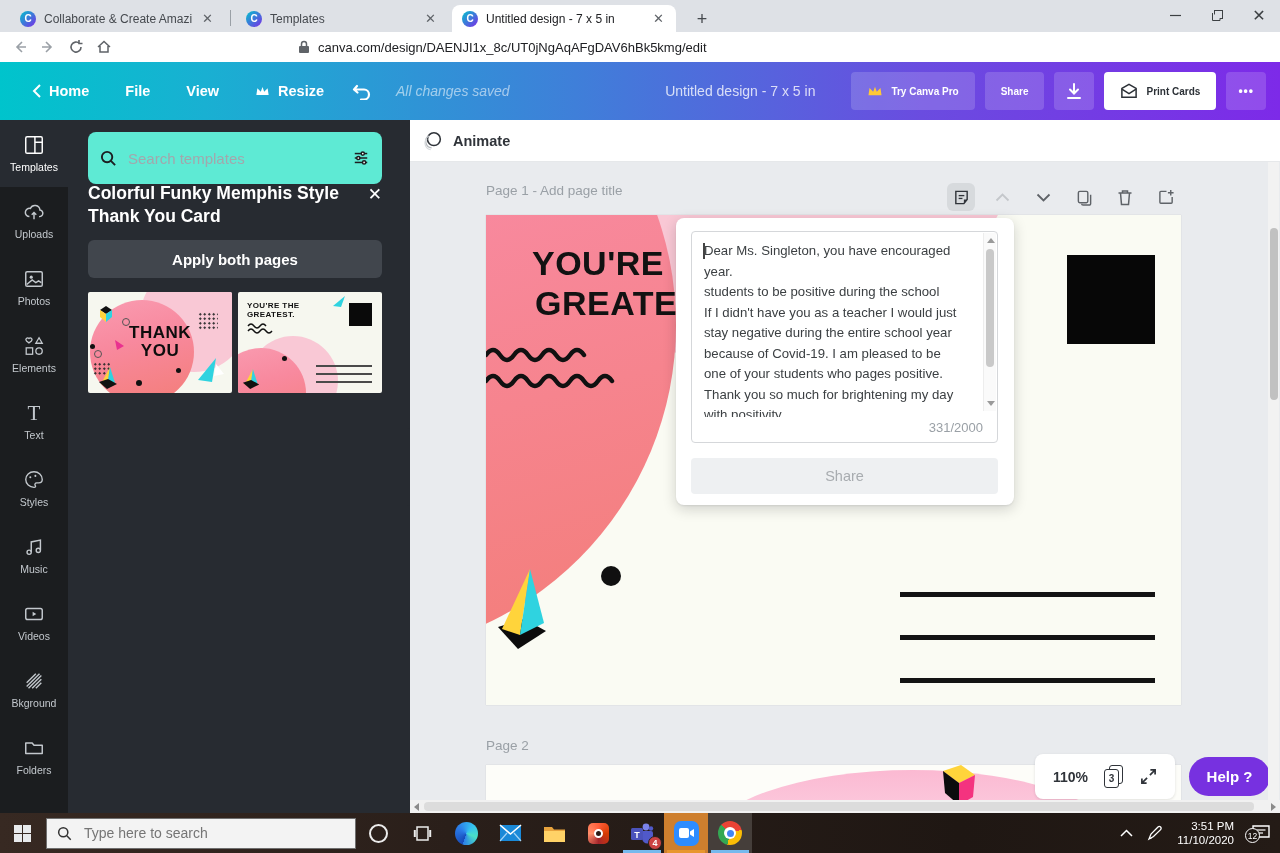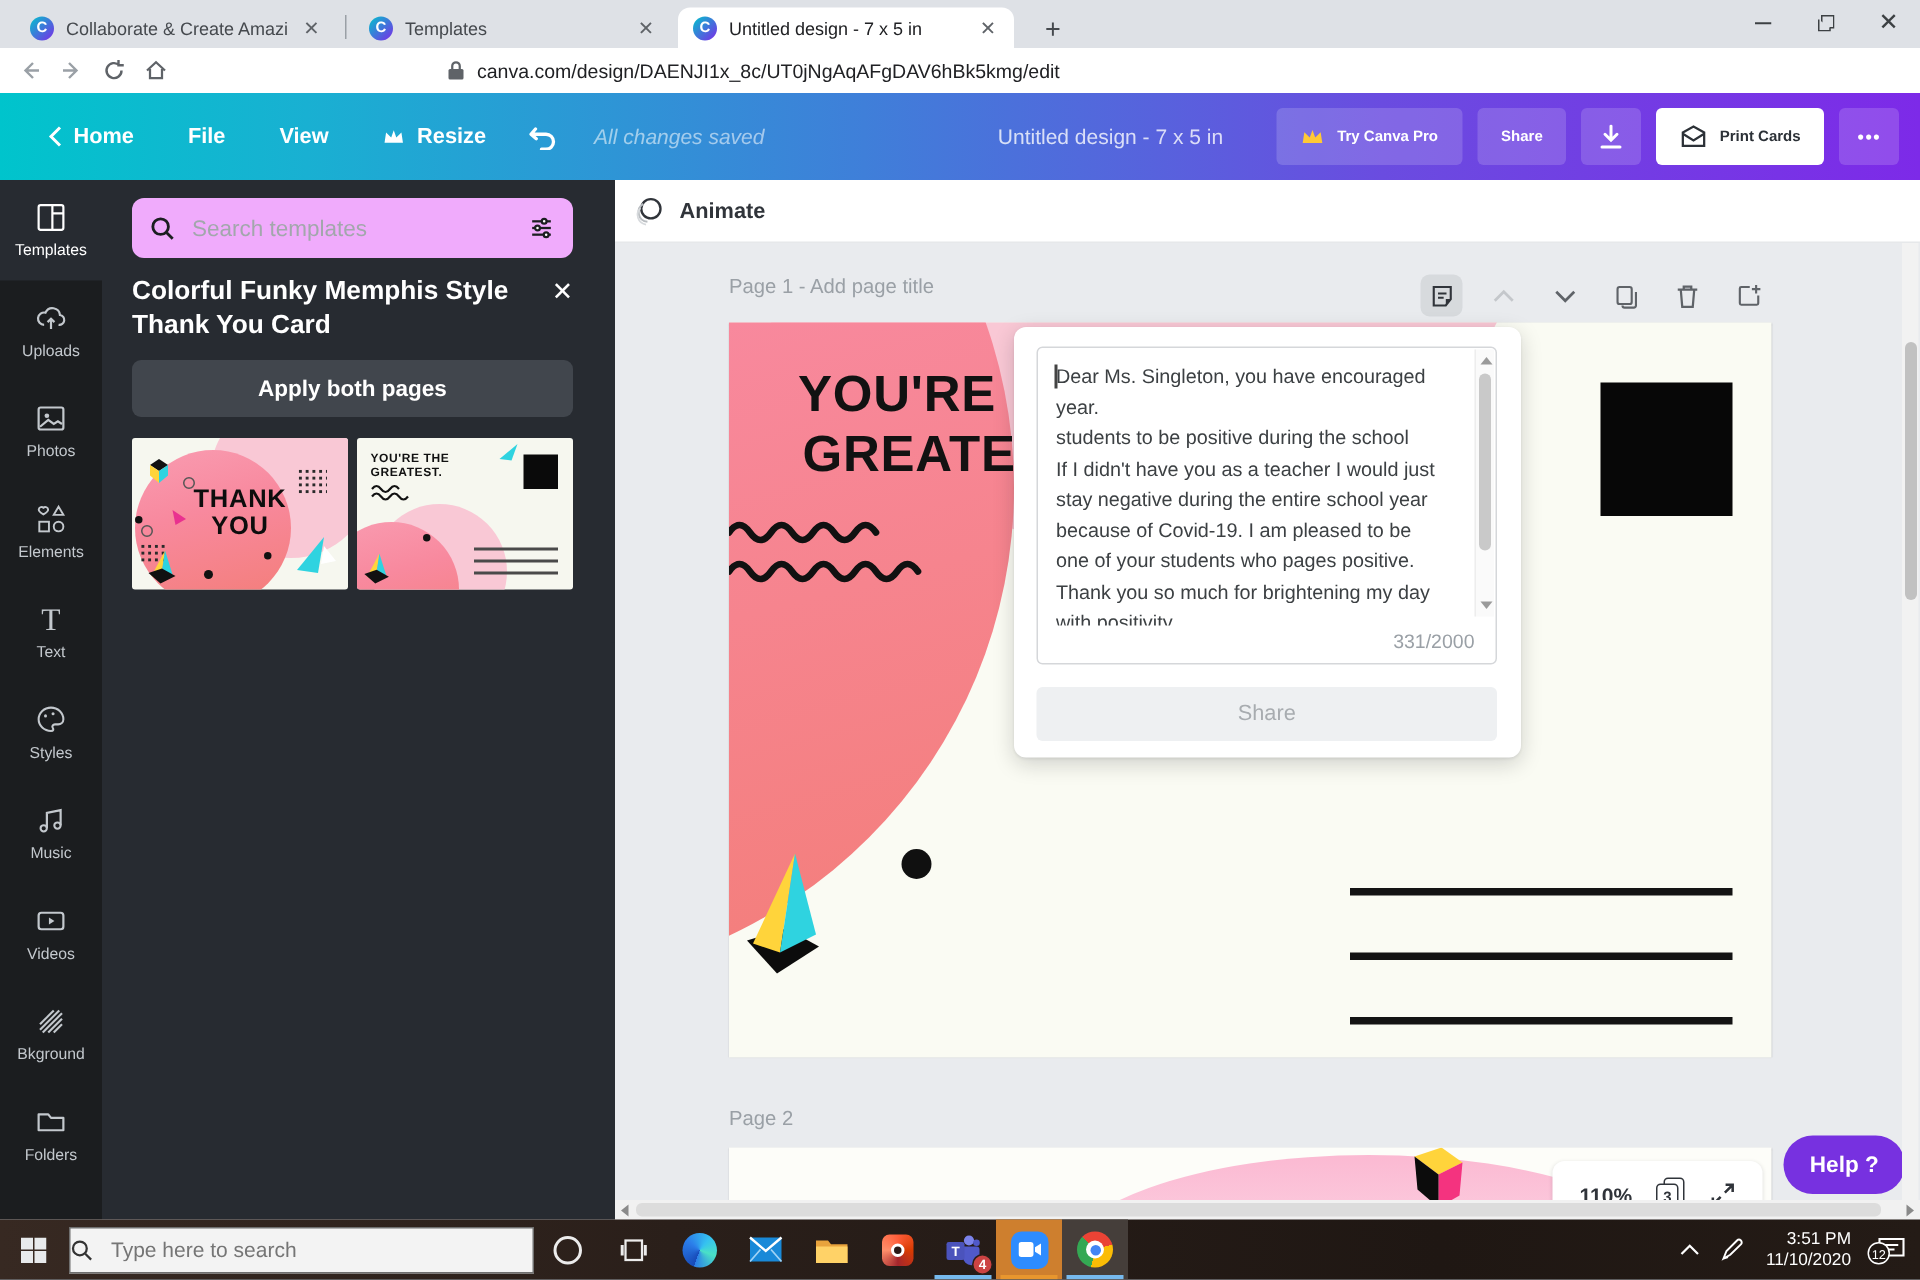--- a/index.html
+++ b/index.html
@@ -37,21 +37,21 @@
   
   .rail{position:absolute;left:0;top:120px;width:68px;height:693px;background:#1b1d1f;}
   .rail-item{height:67px;display:flex;flex-direction:column;align-items:center;justify-content:center;gap:5px;color:#c3c8cd;}
   .rail-item .lbl{font-size:10.5px;}
   .rail-item.active{background:#272b31;color:#fff;}
 
   
   .panel{position:absolute;left:68px;top:120px;width:330px;height:693px;background:#272b31;}
   .edge-strip{position:absolute;left:398px;top:120px;width:12px;height:693px;background:#272b31;}
   .collapse-tab{position:absolute;left:398px;top:428px;width:21px;height:78px;background:#272b31;border-radius:0 12px 12px 0;display:flex;align-items:center;justify-content:flex-end;padding-right:5px;color:#9aa0a6;font-size:11px;}
-  .searchbox{position:absolute;left:20px;top:12px;width:294px;height:40px;background:#f0abfc;border-radius:8px;display:flex;align-items:center;padding:0 12px;gap:9px;}
+  .searchbox{position:absolute;left:20px;top:12px;width:294px;height:52px;background:#5eead4;border-radius:8px;display:flex;align-items:center;padding:0 12px;gap:9px;}
   .searchbox input{border:none;outline:none;flex:1;font-size:15px;color:#333;background:transparent;}
   .searchbox input::placeholder{color:#a2a7ac;}
   .ptitle{position:absolute;left:20px;top:62px;width:272px;color:#fff;font-size:17.5px;font-weight:700;line-height:1.33;}
   .pclose{position:absolute;right:16px;top:64px;color:#fff;font-size:17px;}
   .applybtn{position:absolute;left:20px;top:120px;width:294px;height:38px;background:#41464d;border-radius:6px;color:#fff;font-size:15px;font-weight:600;display:flex;align-items:center;justify-content:center;}
   .thumb{position:absolute;top:172px;width:144px;height:101px;background:#f6f7ef;border-radius:2px;overflow:hidden;}
   .circle{position:absolute;border-radius:50%;}
   .grad-pink{background:linear-gradient(165deg,#f99cb1 0%,#f8899e 40%,#f47f7e 90%);}
   .lite-pink{background:#f9c8d5;}
   .t1-txt{position:absolute;left:0;right:0;top:32px;text-align:center;color:#0d0d0d;font-size:17px;font-weight:800;line-height:18px;letter-spacing:.5px;}
@@ -84,38 +84,38 @@
   .notes-text div{white-space:nowrap;}
   .caret{position:absolute;left:11px;top:11px;width:1.5px;height:16px;background:#444;}
   .counter{position:absolute;right:14px;bottom:7px;color:#9aa0a6;font-size:13px;}
   .ta-scroll{position:absolute;right:1px;top:1px;width:13px;height:178px;background:#fafafa;border-left:1px solid #ededed;}
   .ta-up{position:absolute;top:5px;left:3px;width:0;height:0;border-left:4px solid transparent;border-right:4px solid transparent;border-bottom:5px solid #9a9a9a;}
   .ta-dn{position:absolute;bottom:5px;left:3px;width:0;height:0;border-left:4px solid transparent;border-right:4px solid transparent;border-top:5px solid #9a9a9a;}
   .ta-thumb{position:absolute;left:2px;top:16px;width:8px;height:118px;border-radius:4px;background:#c9c9c9;}
   .savedbtn{position:absolute;left:15px;bottom:11px;width:307px;height:36px;background:#eef0f2;border-radius:4px;color:#a8acb0;font-size:14.5px;display:flex;align-items:center;justify-content:center;}
 
   
-  .zoompanel{position:absolute;left:625px;top:612px;height:45px;background:#fff;border-radius:8px;box-shadow:0 1px 3px rgba(14,19,24,.12);display:flex;align-items:center;gap:16px;padding:0 18px;color:#30343a;}
+  .zoompanel{position:absolute;left:625px;top:592px;height:45px;background:#fff;border-radius:8px;box-shadow:0 1px 3px rgba(14,19,24,.12);display:flex;align-items:center;gap:16px;padding:0 18px;color:#30343a;}
   .zoomtext{font-size:14px;font-weight:600;}
   .pagesicon{position:relative;width:20px;height:24px;}
   .pagesicon .back{position:absolute;left:5px;top:0;width:14px;height:19px;border:1.6px solid #30343a;border-radius:3px;}
   .pagesicon .front{position:absolute;left:0;top:4px;width:15px;height:19px;border:1.6px solid #30343a;border-radius:3px;background:#fff;font-size:10px;font-weight:700;display:flex;align-items:center;justify-content:center;}
   .helppill{position:absolute;left:779px;top:595px;width:81px;height:39px;background:#7731e0;border-radius:22px;color:#fff;font-size:15px;font-weight:700;display:flex;align-items:center;justify-content:center;gap:7px;}
 
   
   .vscroll{position:absolute;right:1px;top:0;width:11px;height:638px;background:#f2f2f2;}
   .vthumb{position:absolute;left:1.5px;top:66px;width:8px;height:172px;border-radius:4px;background:#c1c1c1;}
   .hscroll{position:absolute;left:410px;top:800px;width:870px;height:13px;background:#f1f1f1;}
   .harrow{position:absolute;top:3px;width:0;height:0;border-top:4px solid transparent;border-bottom:4px solid transparent;}
   .hthumb{position:absolute;left:14px;top:2px;height:9px;width:830px;border-radius:4px;background:#dcdcdc;}
 
   
   .taskbar{position:absolute;left:0;top:813px;width:1280px;height:40px;background:linear-gradient(90deg,#372922 0%,#2a1f1a 35%,#1f1713 75%,#241b16 100%);display:flex;align-items:center;color:#fff;}
   .tb-ic{width:44px;height:40px;display:flex;align-items:center;justify-content:center;position:relative;}
-  .tb-search{width:310px;height:31px;background:#f3f3f3;border:1px solid #6f6f6f;display:flex;align-items:center;gap:10px;padding:0 0;margin-left:2px;}
+  .tb-search{width:310px;height:31px;background:#f3f3f3;border:1px solid #6f6f6f;display:flex;align-items:center;gap:10px;padding:0 10px;margin-left:2px;}
   .tb-search input{border:none;outline:none;background:transparent;font-size:14px;color:#444;width:230px;}
   .tile{width:44px;height:40px;display:flex;align-items:center;justify-content:center;position:relative;}
   .underline{position:absolute;left:3px;right:3px;bottom:0;height:3px;background:#76b9ed;}
   .badge{position:absolute;right:2px;bottom:3px;min-width:14px;height:14px;border-radius:50%;background:#cc4343;color:#fff;font-size:9px;font-weight:700;display:flex;align-items:center;justify-content:center;border:1px solid #2a1f1a;}
   .tray{margin-left:auto;display:flex;align-items:center;gap:14px;padding-right:10px;}
   .clock{font-size:11.5px;line-height:14px;text-align:right;}
   .notifbadge{position:absolute;left:-7px;bottom:-2px;width:15px;height:15px;border-radius:50%;border:1px solid #fff;background:#1f1713;font-size:8.5px;display:flex;align-items:center;justify-content:center;margin-top:16px;}
 </style>
 </head>
 <body>

